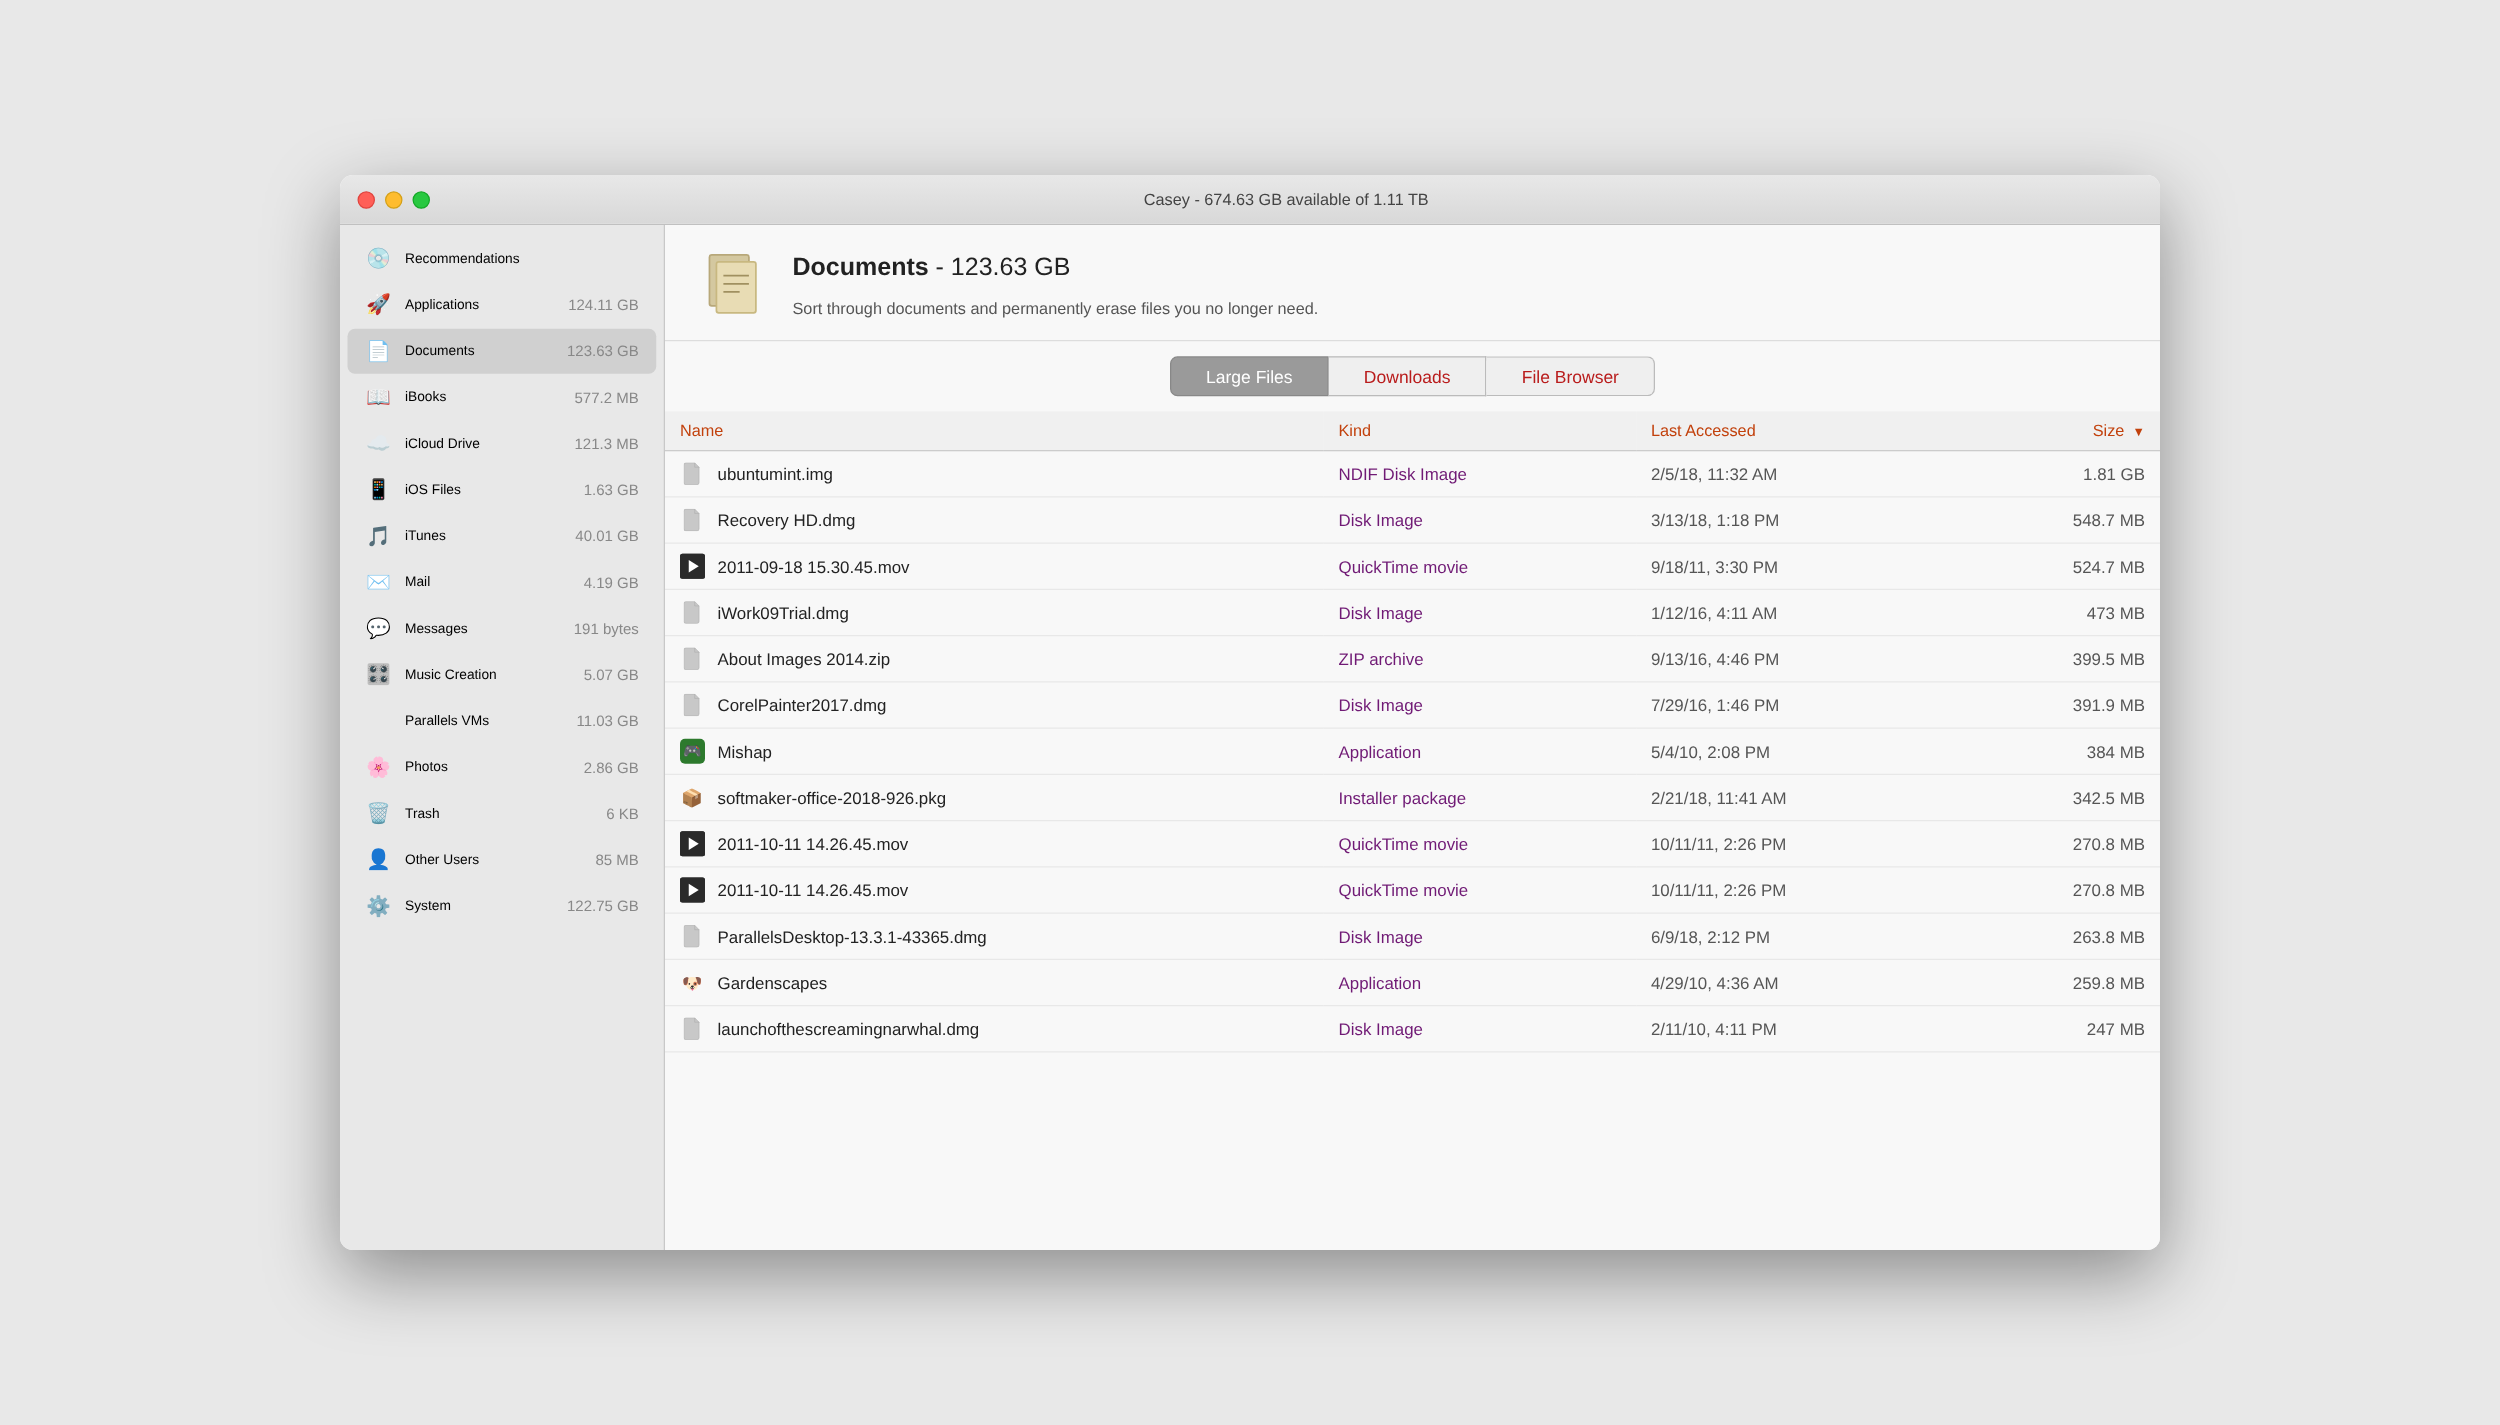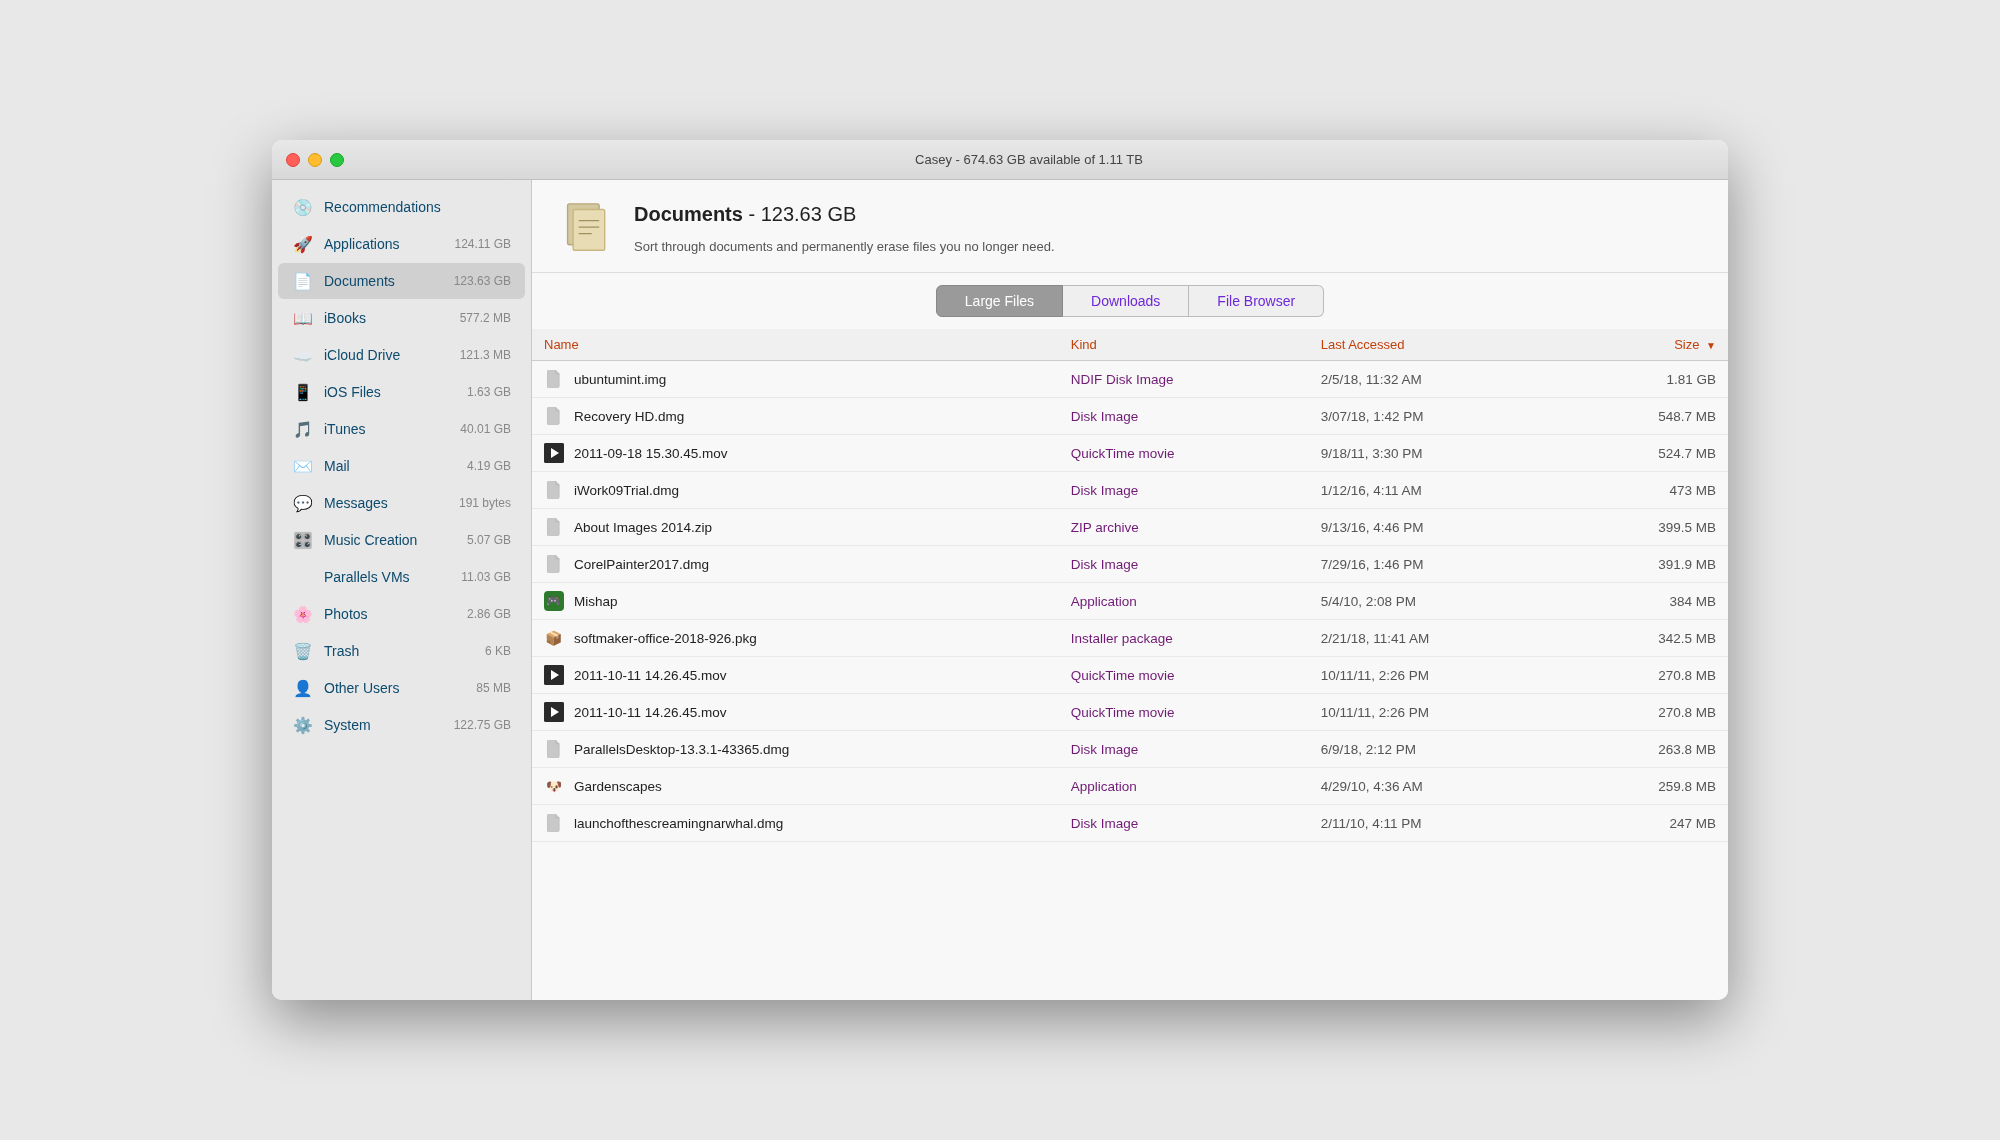--- a/index.html
+++ b/index.html
@@ -85,22 +85,22 @@
       height: 22px;
       display: flex;
       align-items: center;
       justify-content: center;
       flex-shrink: 0;
       color: #666;
       font-size: 16px;
     }
     .sidebar-label {
       flex: 1;
-      font-size: 14px;
-      color: #0c4a6e;
+      font-size: 11px;
+      color: #000000;
     }
     .sidebar-size {
       font-size: 12px;
       color: #888;
       text-align: right;
     }
     
     .main {
       flex: 1;
       display: flex;
@@ -148,21 +148,21 @@
       padding: 12px 28px;
       gap: 0;
       flex-shrink: 0;
       justify-content: center;
     }
     .tab {
       padding: 7px 28px;
       font-size: 14px;
       cursor: pointer;
       border: 1px solid #bbb;
-      color: #6d28d9;
+      color: #b91c1c;
       background: #efefef;
     }
     .tab:first-child {
       border-radius: 6px 0 0 6px;
     }
     .tab:last-child {
       border-radius: 0 6px 6px 0;
     }
     .tab.active {
       background: #9a9a9a;
@@ -416,21 +416,21 @@
                     <div class="file-icon disk" style="width: 20px; height: 20px; display: flex; align-items: center; justify-content: center;">
                       <svg viewBox="0 0 16 20" width="14" height="18">
                         <path d="M2 0h8l4 4v14a2 2 0 0 1-2 2H2a2 2 0 0 1-2-2V2a2 2 0 0 1 2-2z" fill="#c8c8c8" stroke="#aaa" stroke-width="0.5"></path>
                         <path d="M10 0v4h4" fill="none" stroke="#aaa" stroke-width="0.5"></path>
                       </svg>
                     </div>
                     <span>Recovery HD.dmg</span>
                   </div>
                 </td>
                 <td class="kind-col">Disk Image</td>
-                <td class="date-col">3/07/18, 1:42 PM</td>
+                <td class="date-col">3/13/18, 1:18 PM</td>
                 <td>548.7 MB</td>
               </tr>
               <tr>
                 <td>
                   <div class="file-cell">
                     <div class="file-icon movie">
                       <div class="movie-icon"></div>
                     </div>
                     <span>2011-09-18 15.30.45.mov</span>
                   </div>

